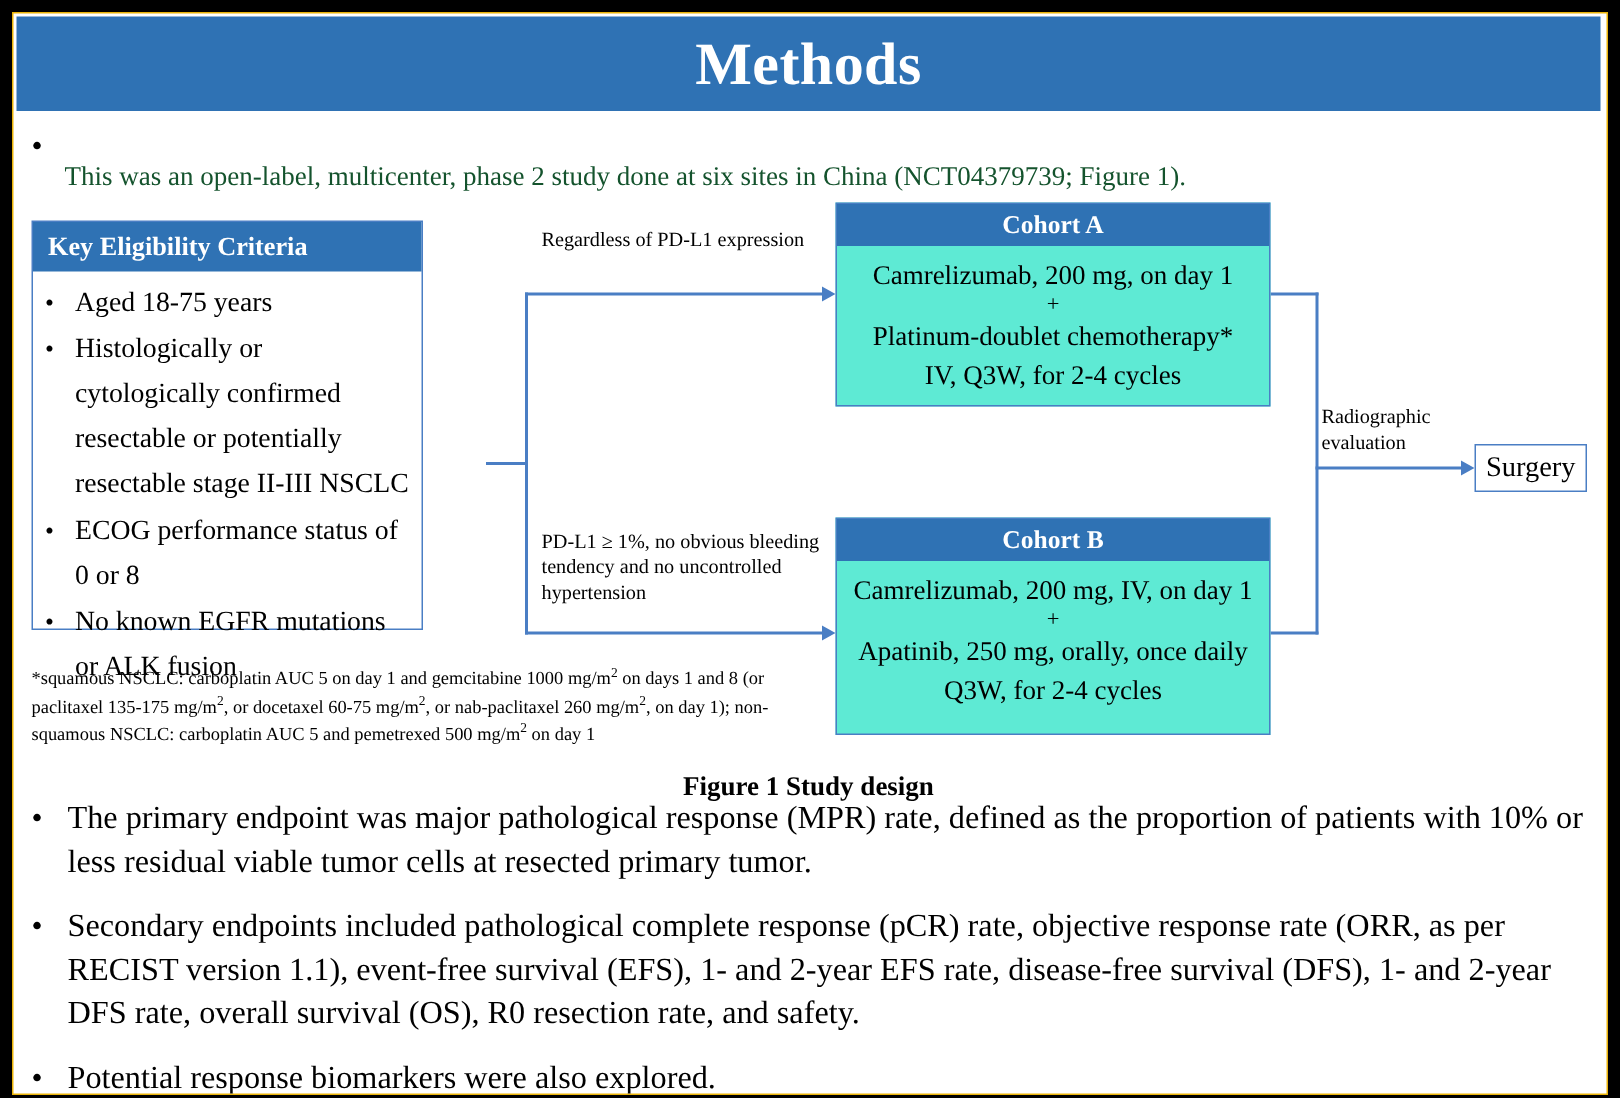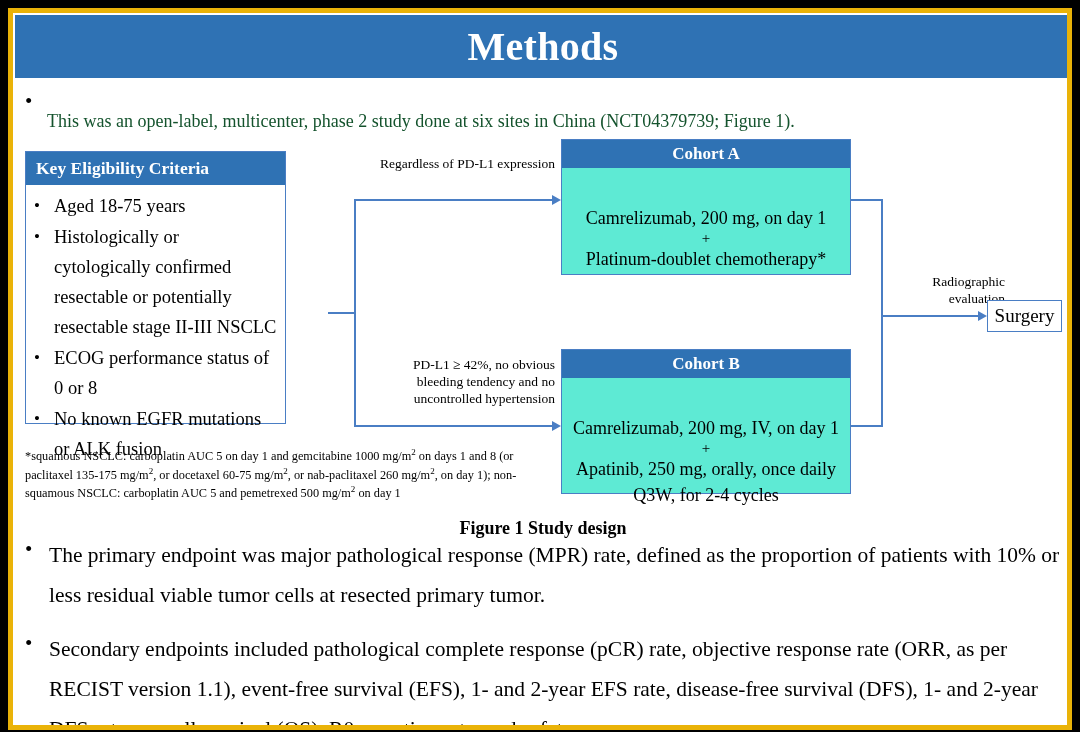--- a/index.html
+++ b/index.html
@@ -15,21 +15,21 @@
   }
 
   
   .slide-frame {
     position: absolute;
     left: 8px;
     top: 8px;
     width: 1064px;
     height: 722px;
     background: #ffffff;
-    border: 5px solid #eab308;
+    border: 1px solid #eab308;
     box-sizing: border-box;
     overflow: hidden;
   }
 
   
   .title-bar {
     position: absolute;
     left: 2px;
     top: 2px;
     width: 1056px;
@@ -167,38 +167,37 @@
     color: #fff;
     font-size: 17px;
     font-weight: bold;
     display: flex;
     align-items: center;
     justify-content: center;
   }
   .cohort-body {
     text-align: center;
     padding-top: 6px;
-    margin-top: 31px;
   }
   .cohort-line {
     font-size: 18px;
     line-height: 26px;
     color: #000;
     white-space: nowrap;
   }
   .cohort-plus {
     font-size: 15px;
     line-height: 15px;
     color: #000;
   }
 
   
   .annot {
     position: absolute;
-    text-align: right;
+    text-align: left;
     font-size: 13.5px;
     line-height: 17px;
     color: #000;
   }
   #annot-pdl1-top  { left: 352px; top: 32px;  width: 190px; }
   #annot-pdl1-bot  { left: 352px; top: 233px; width: 190px; }
   #annot-radio     { left: 872px; top: 150px; width: 120px; }
 
   
   .surgery-box {
@@ -242,21 +241,21 @@
     margin-bottom: 14px;
   }
   .bb-dot {
     flex: 0 0 24px;
     font-size: 21px;
     line-height: 29px;
     color: #000;
   }
   .bb-text {
     font-size: 21.5px;
-    line-height: 40px;
+    line-height: 29px;
     color: #000;
   }
 </style>
 </head>
 <body>
 
 <div class="slide-frame">
 
   <div class="title-bar">
     <span class="title-text">Methods</span>
@@ -302,29 +301,30 @@
         <div class="elig-item">
           <span class="elig-dot">•</span>
           <span class="elig-text">No known EGFR mutations or ALK fusion</span>
         </div>
       </div>
     </div>
 
     <div class="footnote">*squamous NSCLC: carboplatin AUC 5 on day 1 and gemcitabine 1000 mg/m<sup>2</sup> on days 1 and 8 (or paclitaxel 135-175 mg/m<sup>2</sup>, or docetaxel 60-75 mg/m<sup>2</sup>, or nab-paclitaxel 260 mg/m<sup>2</sup>, on day 1); non-squamous NSCLC: carboplatin AUC 5 and pemetrexed 500 mg/m<sup>2</sup> on day 1</div>
 
     <div class="annot" id="annot-pdl1-top">Regardless of PD-L1 expression</div>
-    <div class="annot" id="annot-pdl1-bot">PD-L1 ≥ 42%, no obvious bleeding tendency and no uncontrolled hypertension</div>
+    <div class="annot" id="annot-pdl1-bot">PD-L1 ≥ 1%, no obvious bleeding tendency and no uncontrolled hypertension</div>
     <div class="annot" id="annot-radio">Radiographic evaluation</div>
 
     <div class="cohort-box" id="cohort-a">
       <div class="cohort-header">Cohort A</div>
       <div class="cohort-body">
         <div class="cohort-line">Camrelizumab, 200 mg, on day 1</div>
         <div class="cohort-plus">+</div>
         <div class="cohort-line">Platinum-doublet chemotherapy*</div>
+        <div class="cohort-line">IV, Q3W, for 2-4 cycles</div>
       </div>
     </div>
 
     <div class="cohort-box" id="cohort-b">
       <div class="cohort-header">Cohort B</div>
       <div class="cohort-body">
         <div class="cohort-line">Camrelizumab, 200 mg, IV, on day 1</div>
         <div class="cohort-plus">+</div>
         <div class="cohort-line">Apatinib, 250 mg, orally, once daily</div>
         <div class="cohort-line">Q3W, for 2-4 cycles</div>

